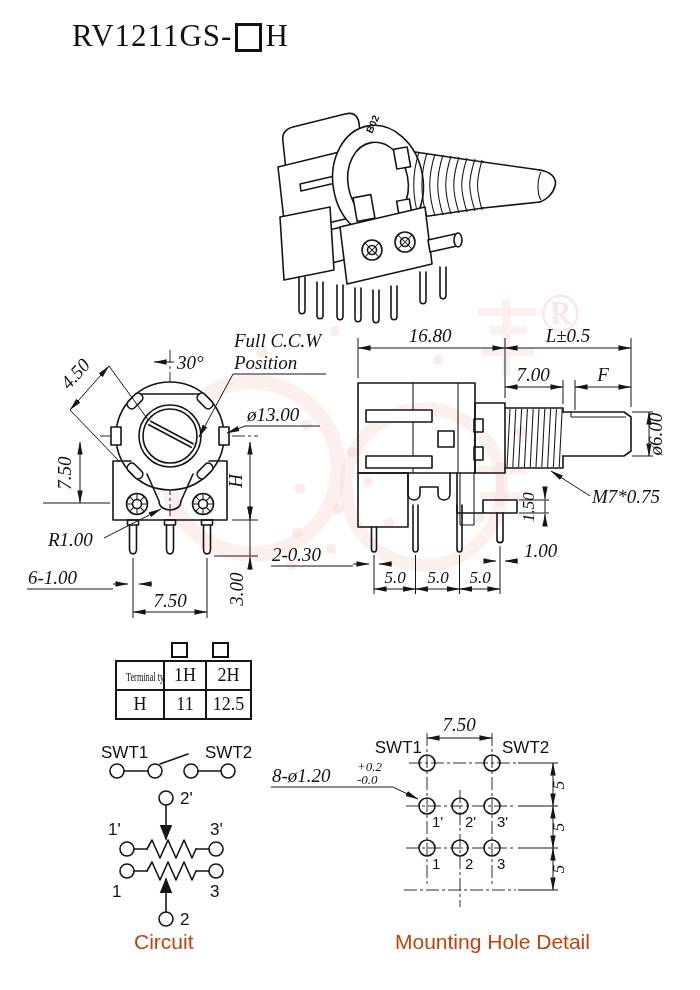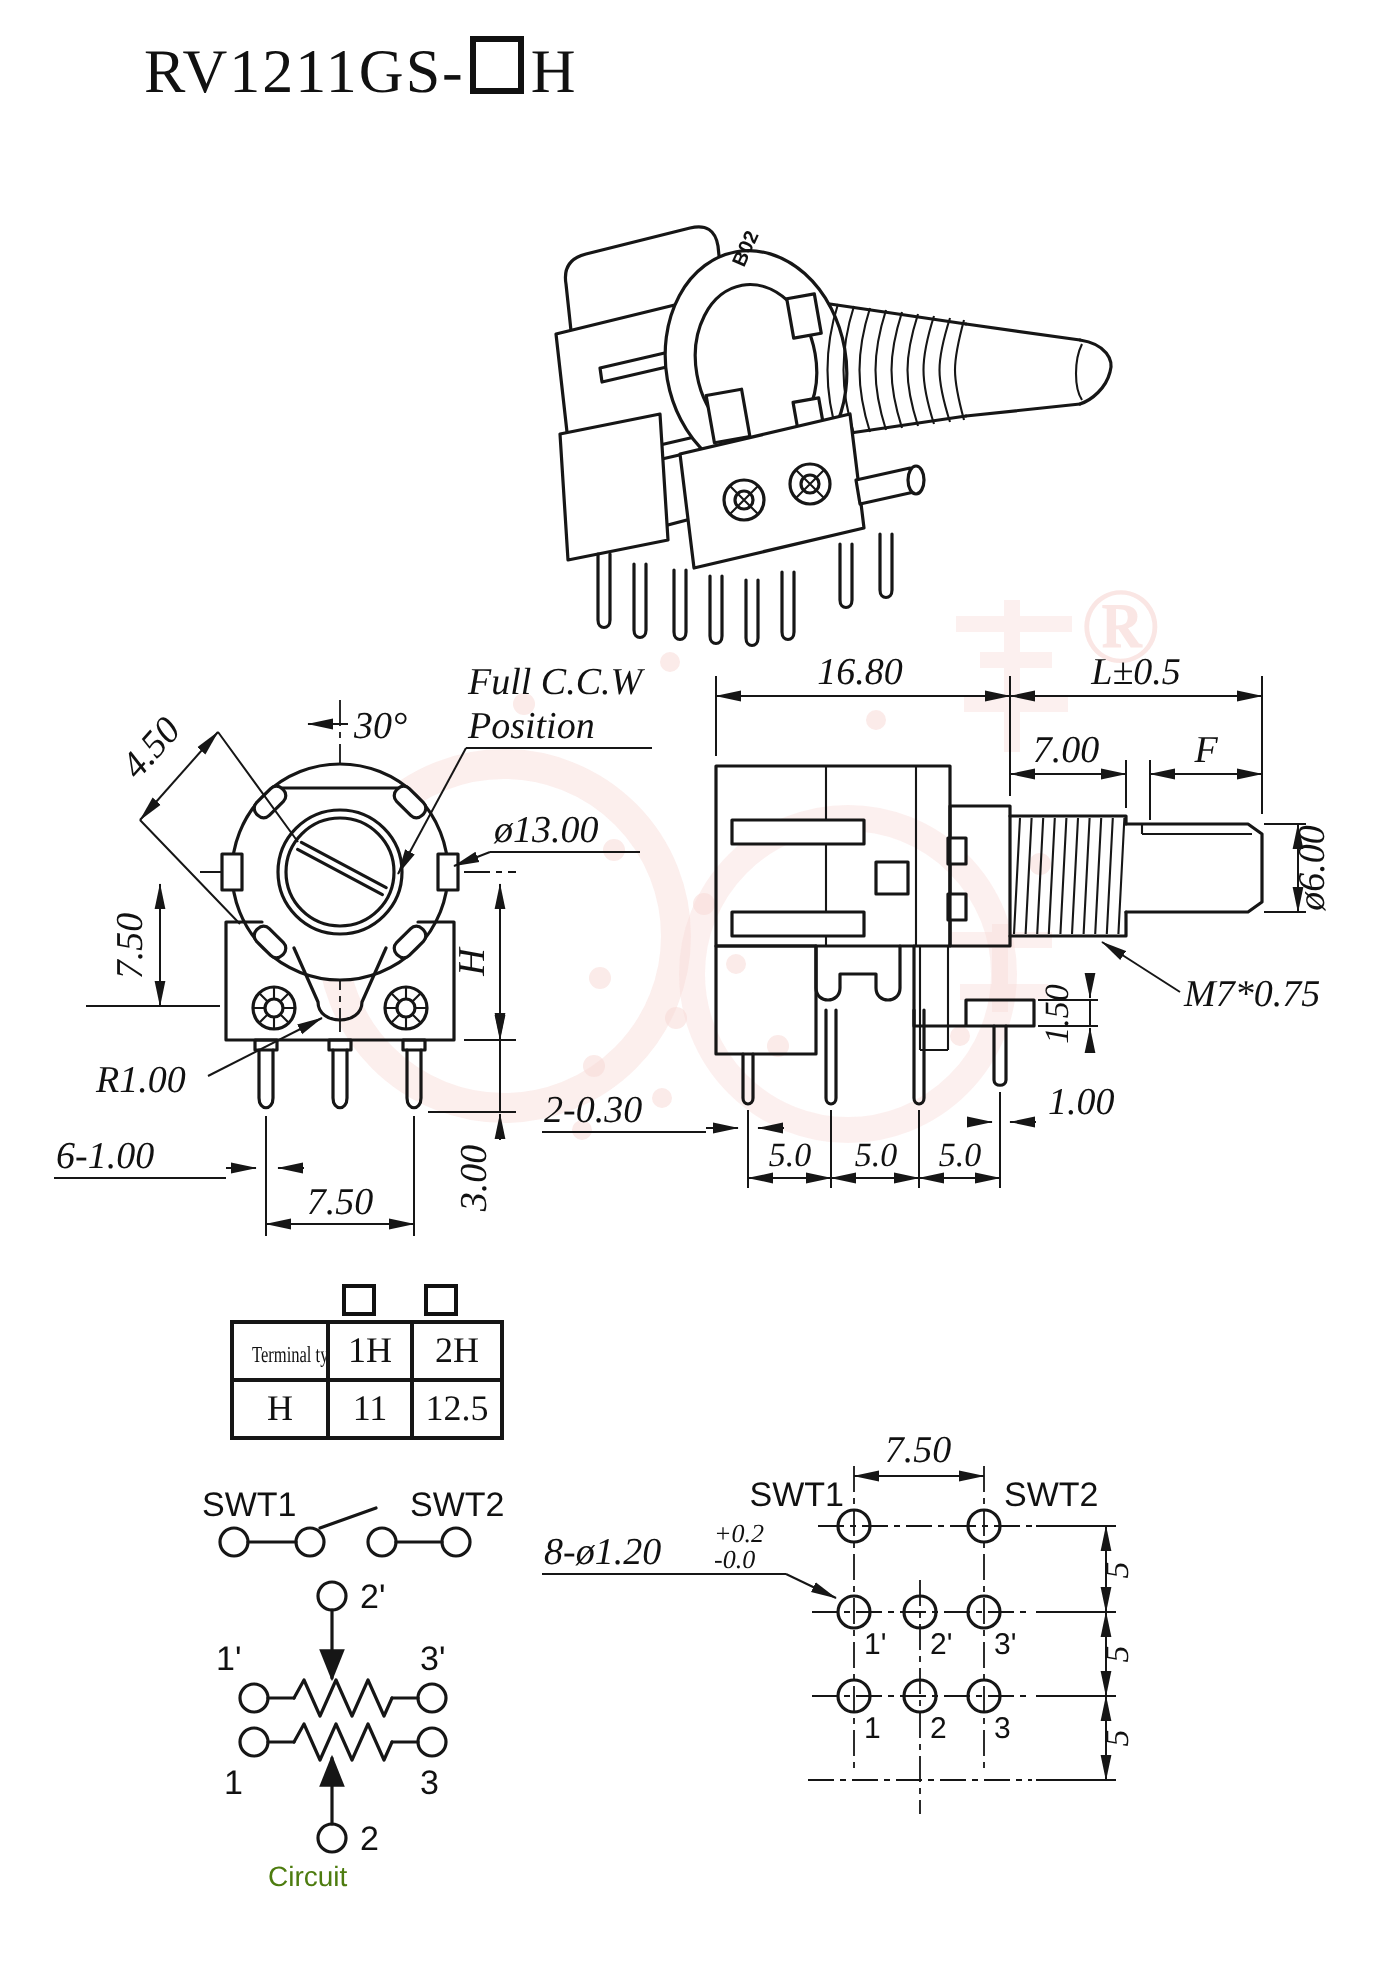--- a/index.html
+++ b/index.html
@@ -17,33 +17,33 @@
   text.d2{font:italic 17px "Liberation Serif",serif;fill:#111;}
   text.d3{font:italic 13px "Liberation Serif",serif;fill:#111;}
   text.s{font:17px "Liberation Sans",sans-serif;fill:#111;}
   text.s2{font:15px "Liberation Sans",sans-serif;fill:#111;}
   text.mk{font:bold 10px "Liberation Sans",sans-serif;fill:#111;}
   .wm{stroke:#f2bcb6;fill:none;}
   .wmf{fill:#f2bcb6;stroke:none;}
   text.wmt{font:bold 54px "Liberation Serif",serif;fill:#f0b3ad;}
 
   
-  .title{position:absolute;left:72px;top:18px;display:flex;align-items:flex-start;
+  .title{position:absolute;left:72px;top:18px;display:flex;align-items:flex-end;
          font-family:"Liberation Serif",serif;font-size:31px;letter-spacing:1px;white-space:nowrap;}
   .model-box{display:inline-block;width:21px;height:23px;border:3px solid #111;margin:0 3px 2px 3px;}
 
   .tblock{position:absolute;left:115px;top:642px;width:131px;}
   .sqrow{position:relative;height:18px;}
   .sqbox{position:absolute;top:0;width:13px;height:12px;border:2px solid #111;}
   table.spec{border-collapse:collapse;table-layout:fixed;width:129px;}
   table.spec td{border:2px solid #161616;text-align:center;vertical-align:middle;
                 font-family:"Liberation Serif",serif;font-size:18px;height:27px;padding:0;overflow:hidden;white-space:nowrap;}
   td.tt span{display:inline-block;font-size:11.5px;transform:scaleX(0.72);transform-origin:50% 50%;}
 
-  .caption{position:absolute;font-size:14px;font-family:"Liberation Sans",sans-serif;color:#4d7c0f;text-align:center;}
+  .caption{position:absolute;font-size:21px;font-family:"Liberation Sans",sans-serif;color:#c2410c;text-align:center;}
 </style>
 </head>
 <body>
 
 <div class="page">
 
 <svg width="700" height="990" viewBox="0 0 700 990">
   <defs>
     <marker id="ar" viewBox="0 0 12 6" refX="11.6" refY="3" markerWidth="13" markerHeight="6.5" orient="auto-start-reverse">
       <path d="M12,3 L0,0.5 L0,5.5 Z" fill="#161616"></path>
@@ -375,14 +375,15 @@
     <tr>
       <td>H</td>
       <td>11</td>
       <td>12.5</td>
     </tr>
   </tbody>
       </table>
 </div>
 
 <div class="caption" style="left:134px;top:930px;">Circuit</div>
+<div class="caption" style="left:395px;top:930px;">Mounting Hole Detail</div>
 
 </div>
 
 </body></html>

